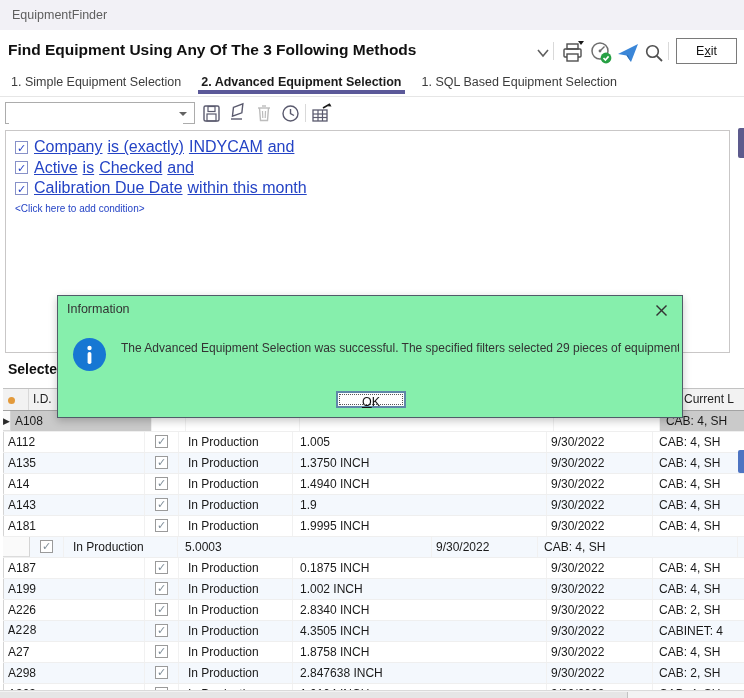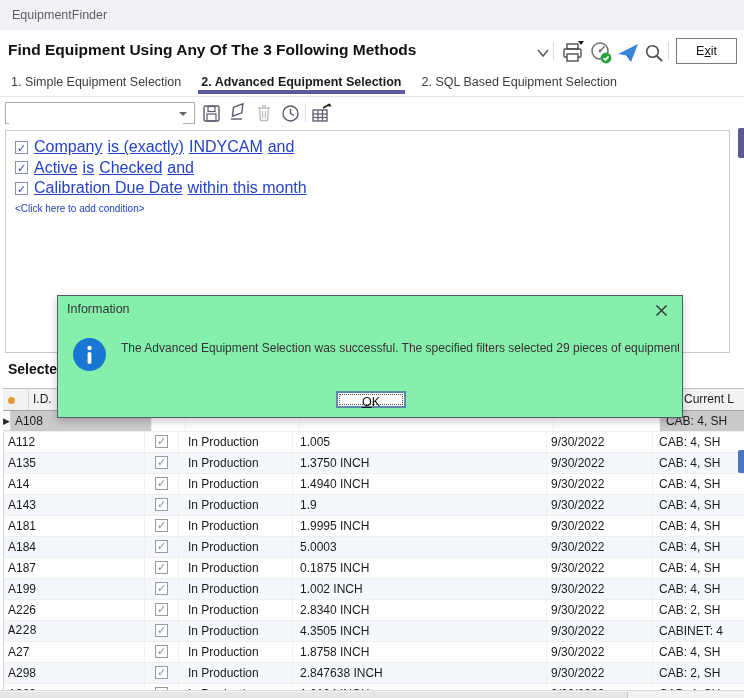--- a/index.html
+++ b/index.html
@@ -106,21 +106,21 @@
   </div>
   <div class="hdr-ico" style="left:641px;">
     <svg width="22" height="22" viewBox="0 0 22 22">
       <circle cx="9.5" cy="9.5" r="5.8" fill="none" stroke="#4f4f4f" stroke-width="1.6"></circle>
       <line x1="13.8" y1="13.8" x2="19" y2="19" stroke="#4f4f4f" stroke-width="1.8"></line>
     </svg>
   </div>
   <div class="vsep" style="left:668px;"></div>
   <div class="exit-btn" id="exit-btn">E<u>x</u>it</div>
 
-  <div id="tabstrip"><div class="tab">1. Simple Equipment Selection</div><div class="tab active">2. Advanced Equipment Selection</div><div class="tab">2. SQL Based Equipment Selection</div></div>
+  <div id="tabstrip"><div class="tab">1. Simple Equipment Selection</div><div class="tab active">2. Advanced Equipment Selection</div><div class="tab">1. SQL Based Equipment Selection</div></div>
 
   <div class="preset-combo">
     <input style="border: none; outline: none; width: 170px; height: 18px; margin: 1px 0px 0px 3px; font-size: 12px; font-family: inherit;" value="">
     <div class="combo-arrow"></div>
   </div>
   <div class="tb-ico" style="left:199px;">
     <svg width="21" height="21" viewBox="0 0 21 21">
       <rect x="3" y="3" width="15" height="15" rx="1.5" fill="none" stroke="#5a5a6e" stroke-width="1.4"></rect>
       <rect x="7" y="3.5" width="7" height="5" fill="none" stroke="#5a5a6e" stroke-width="1.2"></rect>
       <rect x="6" y="11" width="9" height="7" fill="none" stroke="#5a5a6e" stroke-width="1.2"></rect>
@@ -260,21 +260,20 @@
         <div class="g-cell" style="width: 34px; padding-left: 0px;">
           <div class="g-check">✓</div>
         </div>
         <div class="g-cell" style="width: 114px; padding-left: 9px;">In Production</div>
         <div class="g-cell" style="width: 254px; padding-left: 7px;">1.9995 INCH</div>
         <div class="g-cell" style="width: 106px; padding-left: 4px;">9/30/2022</div>
         <div class="g-cell" style="width: 200px; padding-left: 6px;">CAB: 4, SH</div>
       </div>
       <div class="g-row alt">
         <div class="g-sel" style="width: 26px; padding-left: 0px;"></div>
-        <div class="g-cell" style="width: 141px; padding-left: 4px;">A184</div>
         <div class="g-cell" style="width: 34px; padding-left: 0px;">
           <div class="g-check">✓</div>
         </div>
         <div class="g-cell" style="width: 114px; padding-left: 9px;">In Production</div>
         <div class="g-cell" style="width: 254px; padding-left: 7px;">5.0003</div>
         <div class="g-cell" style="width: 106px; padding-left: 4px;">9/30/2022</div>
         <div class="g-cell" style="width: 200px; padding-left: 6px;">CAB: 4, SH</div>
       </div>
       <div class="g-row">
         <div class="g-sel" style="width: 26px; padding-left: 0px;"></div>

